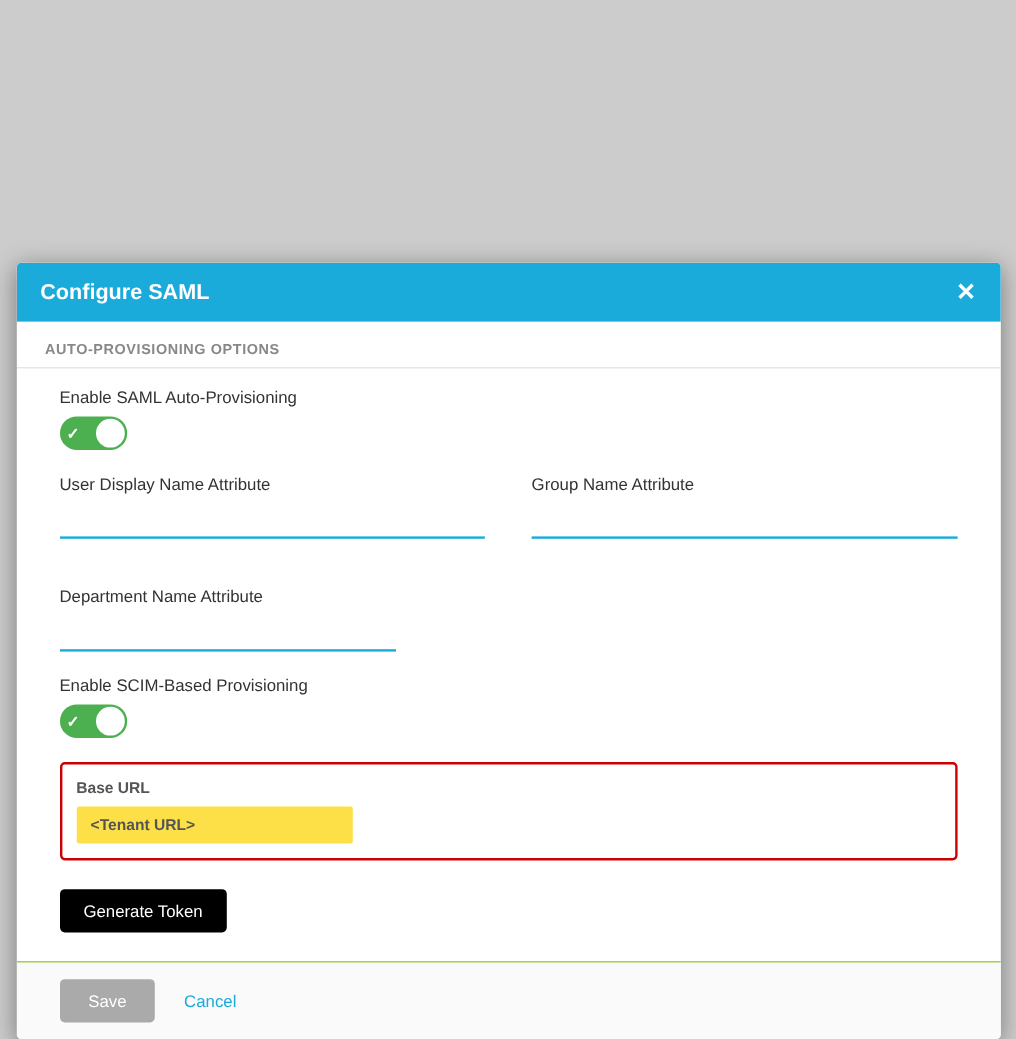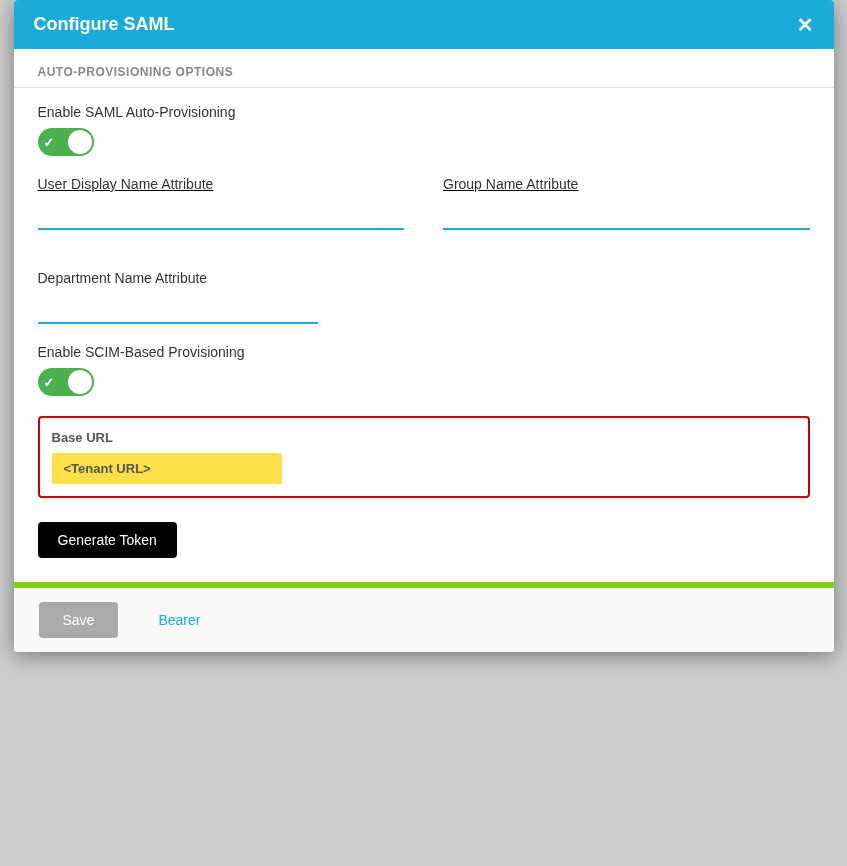--- a/index.html
+++ b/index.html
@@ -10,21 +10,21 @@
       justify-content: center;
       align-items: center;
       min-height: 866px;
       width: 847px;
     }
     .modal-overlay {
       width: 847px;
       height: 866px;
       display: flex;
       justify-content: center;
-      align-items: flex-start;
+      align-items: flex-end;
     }
     .modal {
       width: 820px;
       background: #fff;
       border-radius: 4px;
       overflow: hidden;
       box-shadow: 0 4px 20px rgba(0,0,0,0.4);
       display: flex;
       flex-direction: column;
     }
@@ -57,21 +57,21 @@
     }
     .section-header {
       padding: 16px 24px 8px 24px;
       font-size: 12px;
       font-weight: bold;
       color: #888;
       letter-spacing: 0.5px;
       border-bottom: 1px solid #e0e0e0;
     }
     .section-content {
-      padding: 16px 24px;
+      padding: 16px 36px;
     }
     .field-group {
       margin-bottom: 20px;
     }
     .field-label {
       font-size: 14px;
       color: #333;
       margin-bottom: 8px;
       display: block;
     }
@@ -108,21 +108,20 @@
       border-radius: 50%;
       background: #fff;
       position: absolute;
       right: 2px;
     }
     .two-col {
       display: grid;
       grid-template-columns: 1fr 1fr;
       gap: 39px;
       margin-bottom: 20px;
-      text-decoration: underline;
     }
     .field-input {
       width: 100%;
       border: none;
       border-bottom: 2px solid #1aabdb;
       outline: none;
       padding: 6px 2px;
       font-size: 14px;
       color: #333;
       background: transparent;
@@ -156,25 +155,25 @@
       color: #fff;
       border: none;
       border-radius: 4px;
       padding: 10px 20px;
       font-size: 14px;
       cursor: pointer;
       margin-top: 8px;
       margin-bottom: 8px;
     }
     .modal-footer {
-      border-top: 6px solid #84cc16;
-      padding: 14px 25px;
-      display: flex;
-      align-items: center;
-      gap: 40px;
+      border-top: 1px solid #84cc16;
+      padding: 14px 36px;
+      display: flex;
+      align-items: center;
+      gap: 24px;
       background: #fafafa;
     }
     .save-btn {
       background: #aaa;
       color: #fff;
       border: none;
       border-radius: 4px;
       padding: 10px 24px;
       font-size: 14px;
       cursor: pointer;
@@ -263,17 +262,17 @@
         
 
         
         <button class="generate-btn">Generate Token</button>
 
       </div>
     </div>
 
     <div class="modal-footer">
       <button class="save-btn">Save</button>
-      <button class="cancel-btn">Bearer</button>
+      <button class="cancel-btn">Cancel</button>
     </div>
 
   </div>
 </div>
 
 </body></html>

